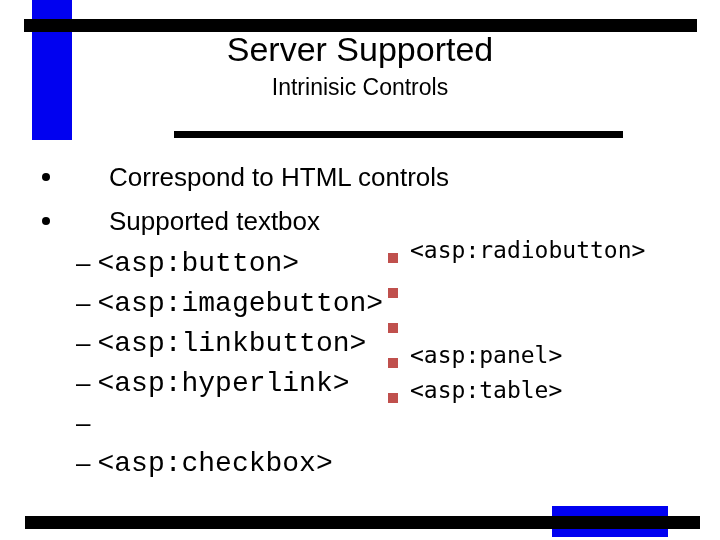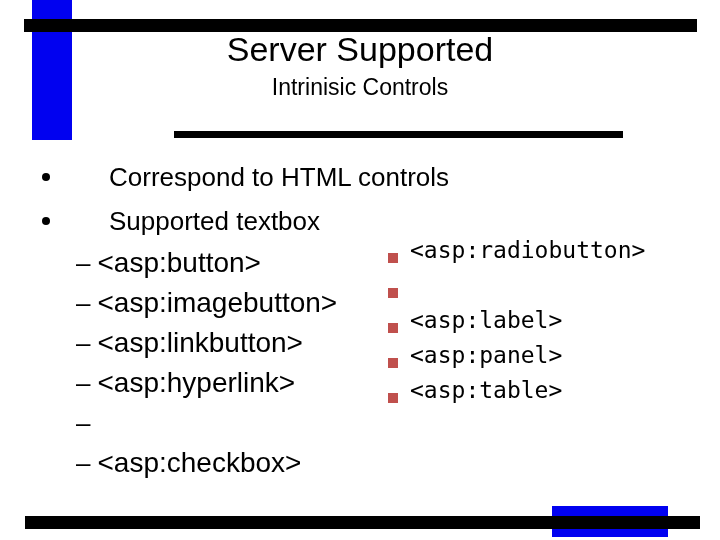--- a/index.html
+++ b/index.html
@@ -44,21 +44,21 @@
   }
   .bullet-text { font-size: 26px; white-space: nowrap; }
   
   .left-list { position: absolute; left: 76px; top: 243px; z-index: 3; }
   .sub-row { display: flex; align-items: center; height: 40px; }
   .dash-marker {
     font-family: "Liberation Sans", sans-serif; font-size: 26px;
     margin-right: 7px; flex: 0 0 auto;
   }
   .code-left {
-    font-family: Liberation Sans, sans-serif; font-size: 28px; white-space: nowrap;
+    font-family: Liberation Mono, monospace; font-size: 28px; white-space: nowrap;
   }
   
   .right-list { position: absolute; left: 388px; top: 228px; z-index: 4; }
   .r-row { display: flex; align-items: flex-end; height: 35px; }
   .square-marker {
     width: 10px; height: 10px; background: #c0504d; margin-right: 12px; flex: 0 0 auto;
   }
   .code-right {
     font-family: "DejaVu Sans Mono", monospace; font-size: 23px; white-space: nowrap;
   }
@@ -124,21 +124,20 @@
   <div class="right-list">
     <div class="r-row">
       <span class="square-marker"></span>
       <span class="code-right">&lt;asp:radiobutton&gt;</span>
     </div>
     <div class="r-row">
       <span class="square-marker"></span>
     </div>
     <div class="r-row">
       <span class="square-marker"></span>
-      <span class="code-right">&lt;asp:label&gt;</span>
     </div>
     <div class="r-row">
       <span class="square-marker"></span>
       <span class="code-right">&lt;asp:panel&gt;</span>
     </div>
     <div class="r-row">
       <span class="square-marker"></span>
       <span class="code-right">&lt;asp:table&gt;</span>
     </div>
   </div>

